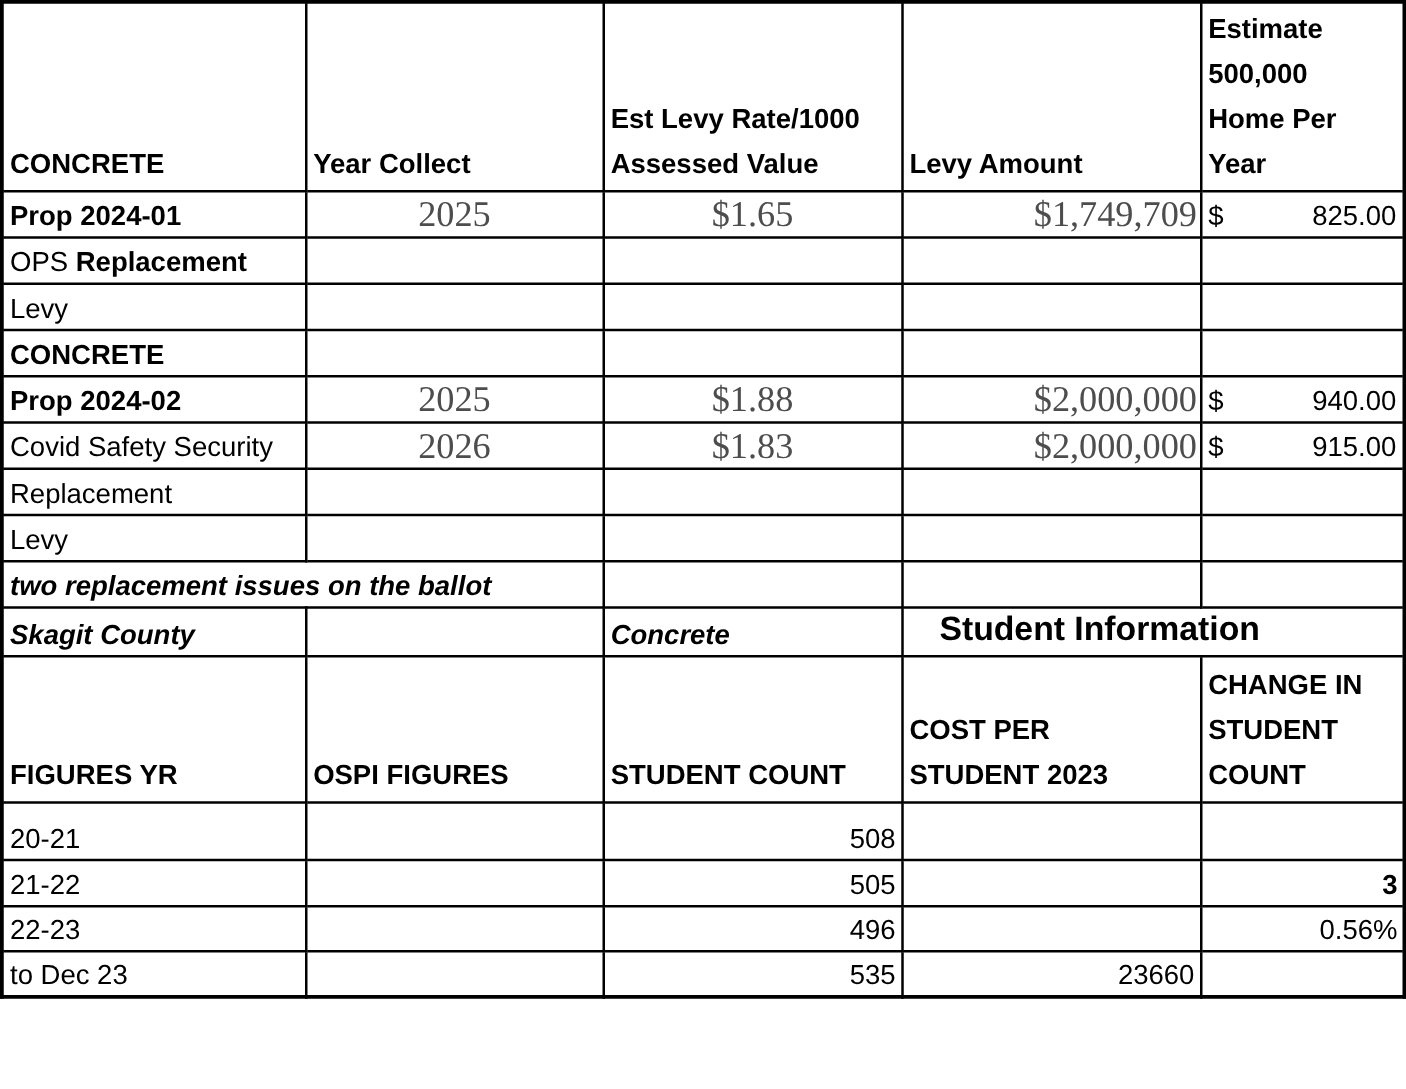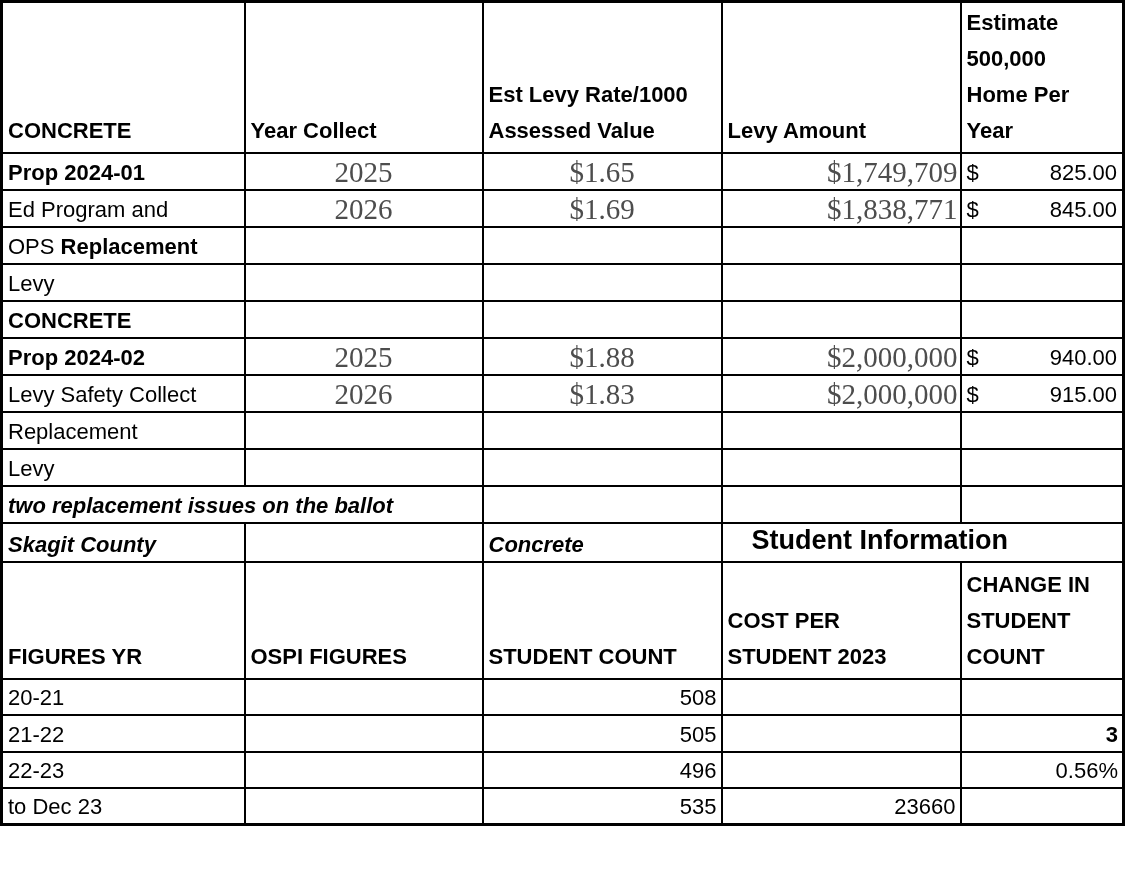--- a/index.html
+++ b/index.html
@@ -97,32 +97,20 @@
     <td class="c serif">$1.65</td>
     <td class="r serif amount">$1,749,709</td>
     <td>
       <div class="acct">
         <span>$</span>
         <span>825.00</span>
       </div>
     </td>
   </tr>
 
-  <tr style="height:37px">
-    <td>Ed Program and</td>
-    <td class="c serif">2026</td>
-    <td class="c serif">$1.69</td>
-    <td class="r serif amount">$1,838,771</td>
-    <td>
-      <div class="acct">
-        <span>$</span>
-        <span>845.00</span>
-      </div>
-    </td>
-  </tr>
 
   <tr style="height:37px">
     <td>
       <span>OPS </span><span class="b">Replacement</span>
     </td>
     <td></td>
     <td></td>
     <td></td>
     <td></td>
   </tr>
@@ -150,21 +138,21 @@
     <td class="r serif amount">$2,000,000</td>
     <td>
       <div class="acct">
         <span>$</span>
         <span>940.00</span>
       </div>
     </td>
   </tr>
 
   <tr style="height:37px">
-    <td>Levy Safety Collect</td>
+    <td>Covid Safety Security</td>
     <td class="c serif">2026</td>
     <td class="c serif">$1.83</td>
     <td class="r serif amount">$2,000,000</td>
     <td>
       <div class="acct">
         <span>$</span>
         <span>915.00</span>
       </div>
     </td>
   </tr>
@@ -208,21 +196,21 @@
       <div>STUDENT 2023</div>
     </td>
     <td class="hdr">
       <div>CHANGE IN</div>
       <div>STUDENT</div>
       <div>COUNT</div>
     </td>
   </tr>
 
 
-  <tr style="height:36px">
+  <tr style="height:46px">
     <td>20-21</td>
     <td></td>
     <td class="r count">508</td>
     <td class="r count"></td>
     <td class="r count"></td>
   </tr>
 
   <tr style="height:37px">
     <td>21-22</td>
     <td></td>

